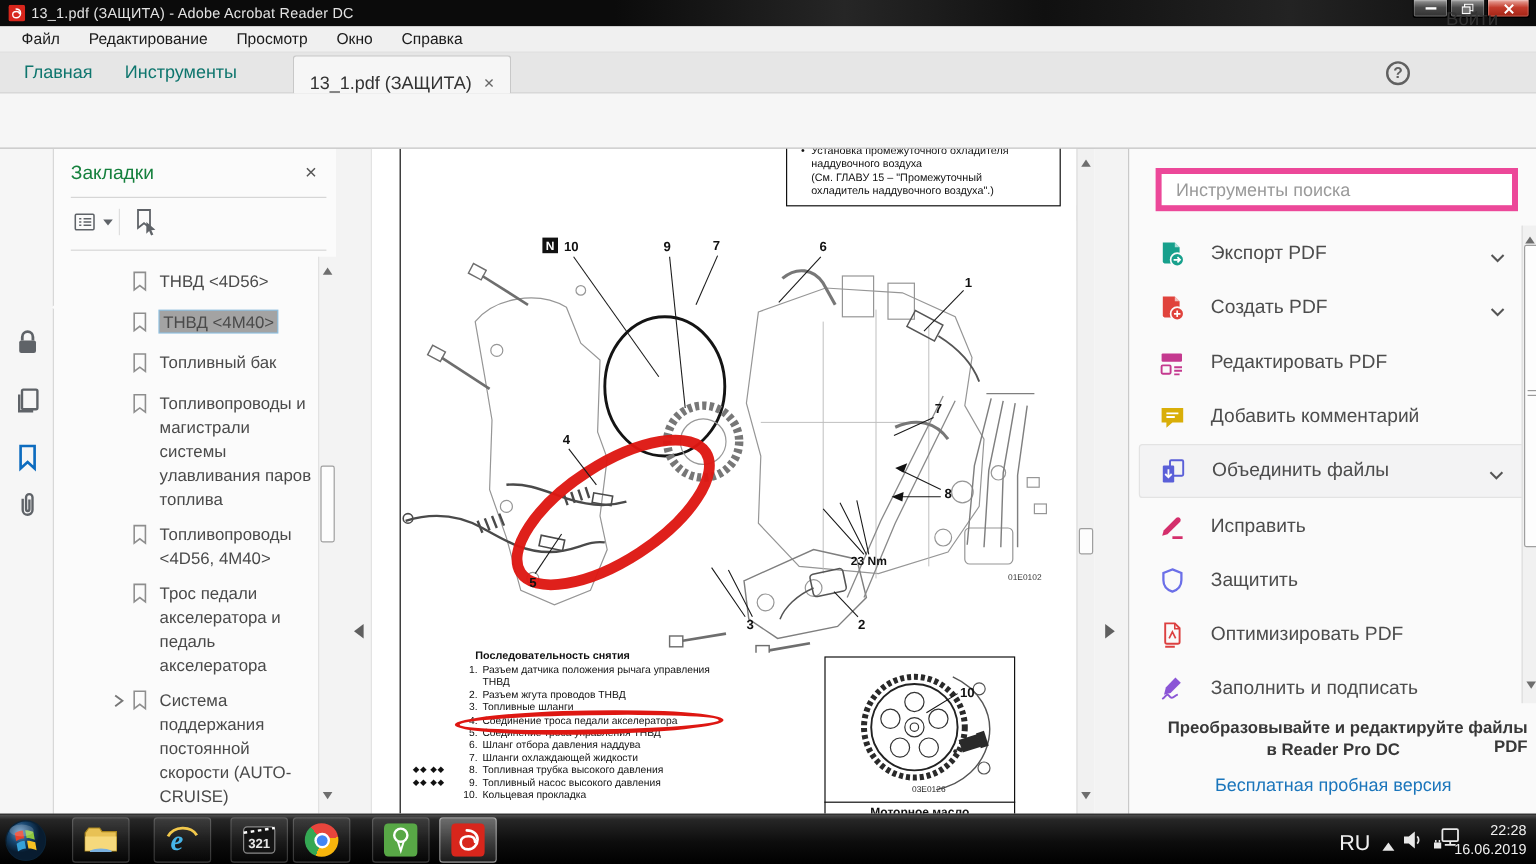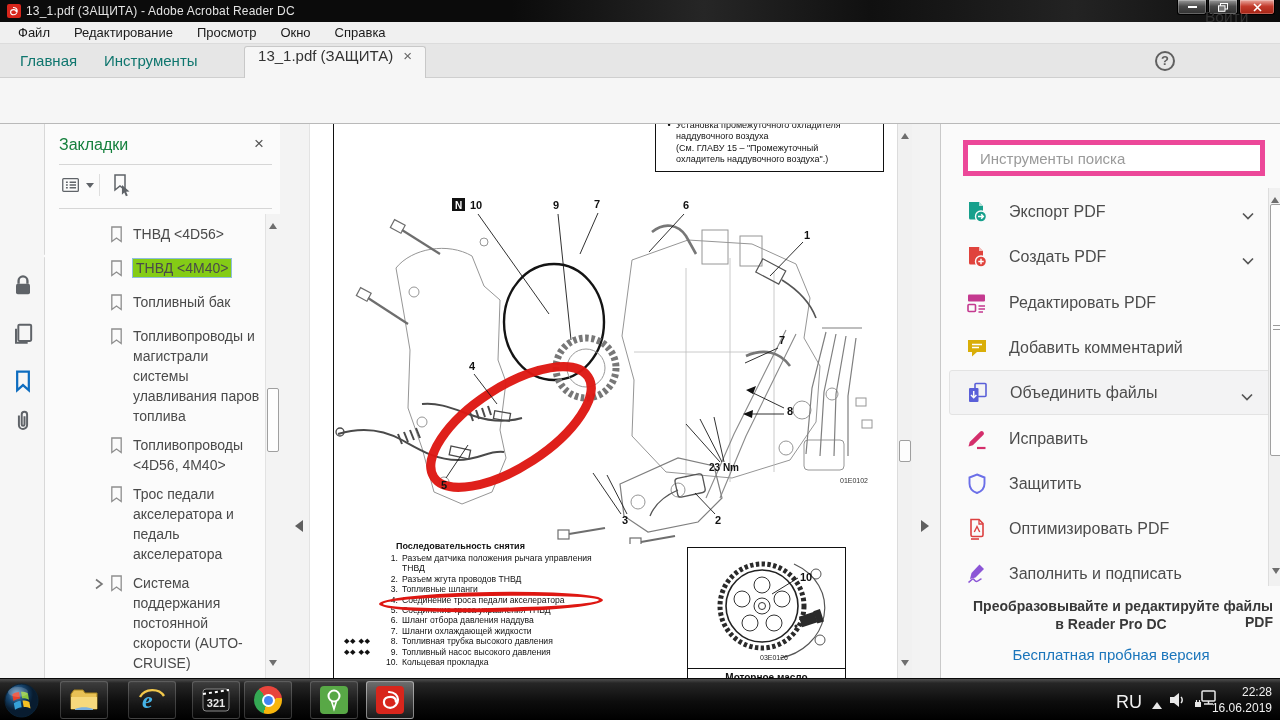--- a/index.html
+++ b/index.html
@@ -12,21 +12,21 @@
 #titlebar .ttl{position:absolute;left:26px;top:4px;font-size:12px;letter-spacing:.2px}
 .winbtn{position:absolute;top:0;height:15px;border:1px solid #000;border-top:none;border-radius:0 0 3px 3px;
  background:linear-gradient(#9a9a9a,#4a4a4a 45%,#303030);box-shadow:inset 0 0 0 1px rgba(255,255,255,.25);display:flex;align-items:center;justify-content:center}
 .winbtn.close{background:linear-gradient(#eaa9a0,#c33b2c 45%,#a32314)}
 
 #menubar{position:absolute;left:0;top:22px;width:1280px;height:22px;background:#f0f0f0;border-bottom:1px solid #dcdcdc;display:flex;align-items:center;padding-left:8px;gap:4px}
 #menubar span{font-size:13px;color:#1a1a1a;padding:0 10px}
 
 #tabbar{position:absolute;left:0;top:44px;width:1280px;height:34px;background:#e6e6e6;border-bottom:1px solid #cfcfcf}
 .tab-plain{position:absolute;top:0;height:34px;line-height:34px;font-size:15px;color:#0f766e}
-#doc-tab{position:absolute;left:244px;top:2px;width:182px;height:32px;background:#f6f6f6;border:1px solid #c8c8c8;border-bottom:none;border-radius:3px 3px 0 0;display:flex;align-items:flex-start;justify-content:center;gap:10px}
+#doc-tab{position:absolute;left:244px;top:2px;width:182px;height:32px;background:#f6f6f6;border:1px solid #c8c8c8;border-bottom:none;border-radius:3px 3px 0 0;display:flex;align-items:flex-end;justify-content:center;gap:10px}
 #doc-tab .lbl{font-size:15px;color:#333}
 #doc-tab .x{font-size:15px;color:#666}
 #help-circle{position:absolute;left:1155px;top:51px;width:20px;height:20px;border:2px solid #606060;border-radius:50%;
  color:#606060;font-size:13px;font-weight:bold;text-align:center;line-height:16px}
 #signin{position:absolute;left:1205px;top:0;height:34px;line-height:34px;font-size:15.5px;color:#333}
 
 #toolbar{position:absolute;left:0;top:78px;width:1280px;height:46px;background:#f6f6f6;border-bottom:1px solid #b9b9b9}
 .tbi{position:absolute;top:89px;width:24px;height:24px}
 .tbdiv{position:absolute;top:87px;width:1px;height:28px;background:#cfcfcf}
 #page-input{position:absolute;left:376px;top:90px;width:34px;height:20px;border:none;border-bottom:1px solid #7a7a7a;background:transparent;text-align:center;font-size:13px;color:#222;font-family:"Liberation Sans",sans-serif}
@@ -42,21 +42,21 @@
 
 #bmpanel{position:absolute;left:45px;top:124px;width:235px;height:554px;background:#fbfbfb;overflow:hidden}
 #bmpanel .hdr{position:absolute;left:14px;top:12px;font-size:16px;color:#15803d}
 #bmpanel .hclose{position:absolute;right:16px;top:10px;font-size:17px;color:#555}
 .bm-hr{position:absolute;left:14px;right:8px;height:1px;background:#d6d6d6}
 #bm-list{position:absolute;left:0;top:88px;width:218px;bottom:0;padding-left:48px;overflow:hidden}
 .bm{display:flex;margin-bottom:9px;font-size:14px;line-height:20px;color:#4a4a4a}
 .bm .exp{width:16px;flex:none;padding-top:3px}
 .bm .rib{width:24px;flex:none;padding-top:1px}
 .bm .lbl{flex:1;min-width:0}
-.bm.sel .lbl span{background:#84cc16;box-shadow:0 0 0 1px #8fbede;padding:1px 3px}
+.bm.sel .lbl span{background:#a3a3a3;box-shadow:0 0 0 1px #8fbede;padding:1px 3px}
 
 #bm-scroll{position:absolute;right:0;top:90px;bottom:0;width:15px;background:#f3f3f3;border-left:1px solid #e2e2e2}
 .sb-up{width:0;height:0;border:4px solid transparent;border-bottom:6px solid #6e6e6e;margin:5px auto 0}
 .sb-dn{width:0;height:0;border:4px solid transparent;border-top:6px solid #6e6e6e;margin:5px auto 0;position:absolute;bottom:8px;left:3px}
 .sb-thumb{position:absolute;left:1px;width:12px;background:#fdfdfd;border:1px solid #9f9f9f;border-radius:2px}
 
 #split-l{position:absolute;left:280px;top:124px;width:30px;height:554px;background:#f3f3f3;border-right:1px solid #e3e3e3}
 #split-l .arr{position:absolute;left:9px;top:396px;width:0;height:0;border:6px solid transparent;border-right:8px solid #5f5f5f}
 #split-r{position:absolute;left:912px;top:124px;width:28px;height:554px;background:#f3f3f3}
 #split-r .arr{position:absolute;left:9px;top:396px;width:0;height:0;border:6px solid transparent;border-left:8px solid #5f5f5f}

